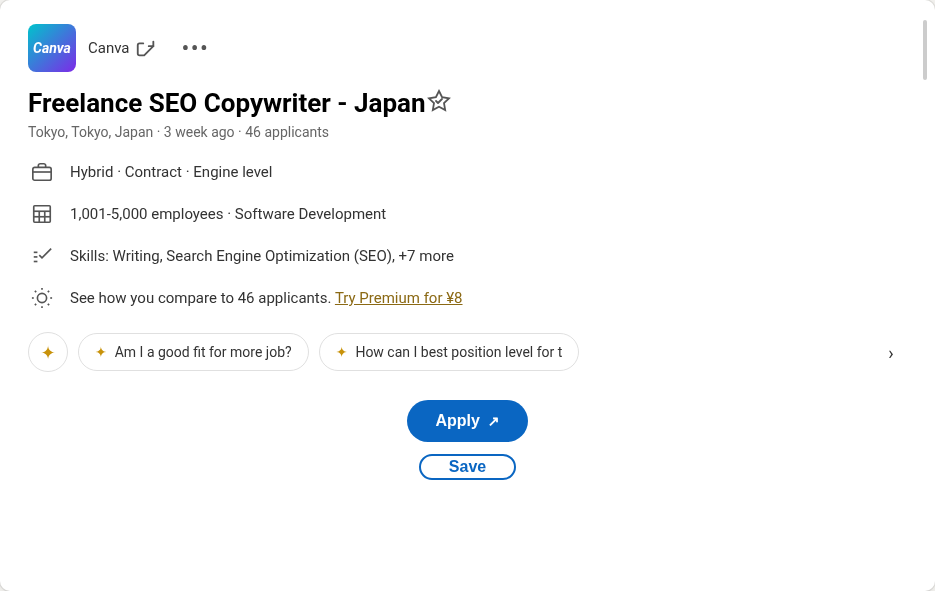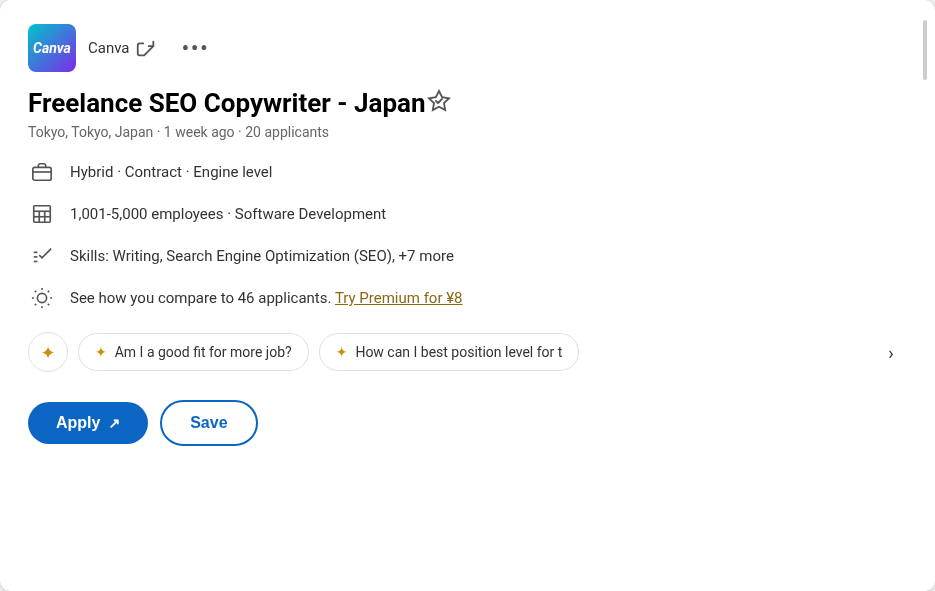--- a/index.html
+++ b/index.html
@@ -177,40 +177,41 @@
       cursor: pointer;
       color: #333;
       font-size: 18px;
       flex-shrink: 0;
     }
     
     .action-row {
       display: flex;
       align-items: center;
       gap: 12px;
+      flex-direction: column;
     }
     .apply-btn {
       background: #0a66c2;
       color: white;
       border: none;
       border-radius: 24px;
       padding: 12px 28px;
       font-size: 16px;
       font-weight: 600;
       cursor: pointer;
       display: flex;
       align-items: center;
       gap: 8px;
     }
     .save-btn {
       background: #fff;
       color: #0a66c2;
       border: 2px solid #0a66c2;
       border-radius: 24px;
-      padding: 12px 28px;
+      padding: 2px 28px;
       font-size: 16px;
       font-weight: 600;
       cursor: pointer;
     }
     
     .card::after {
       content: '';
       position: absolute;
       right: 8px;
       top: 20px;
@@ -247,21 +248,21 @@
   <div class="job-title-row">
     <h1 class="job-title">Freelance SEO Copywriter - Japan</h1>
     <span class="verified-icon">
       <svg width="24" height="24" viewBox="0 0 24 24" fill="none" stroke="#555" stroke-width="1.8">
         <path d="M12 2L15.09 8.26L22 9.27L17 14.14L18.18 21.02L12 17.77L5.82 21.02L7 14.14L2 9.27L8.91 8.26L12 2Z" stroke="#555" stroke-width="1.8" fill="none"></path>
         <polyline points="9 12 11 14 15 10" stroke="#555" stroke-width="1.8" stroke-linecap="round" stroke-linejoin="round"></polyline>
       </svg>
     </span>
   </div>
 
-  <div class="job-meta">Tokyo, Tokyo, Japan · 1 week ago · 20 applicants</div>
+  <div class="job-meta">Tokyo, Tokyo, Japan · 3 week ago · 46 applicants</div>
 
   <div class="detail-row">
     <div class="detail-icon">
       <svg width="22" height="22" viewBox="0 0 24 24" fill="none" stroke="#555" stroke-width="1.8">
         <rect x="2" y="7" width="20" height="14" rx="2" ry="2"></rect>
         <path d="M16 7V5a2 2 0 0 0-2-2h-4a2 2 0 0 0-2 2v2"></path>
         <line x1="12" y1="12" x2="12" y2="12"></line>
         <line x1="2" y1="12" x2="22" y2="12"></line>
       </svg>
     </div>

